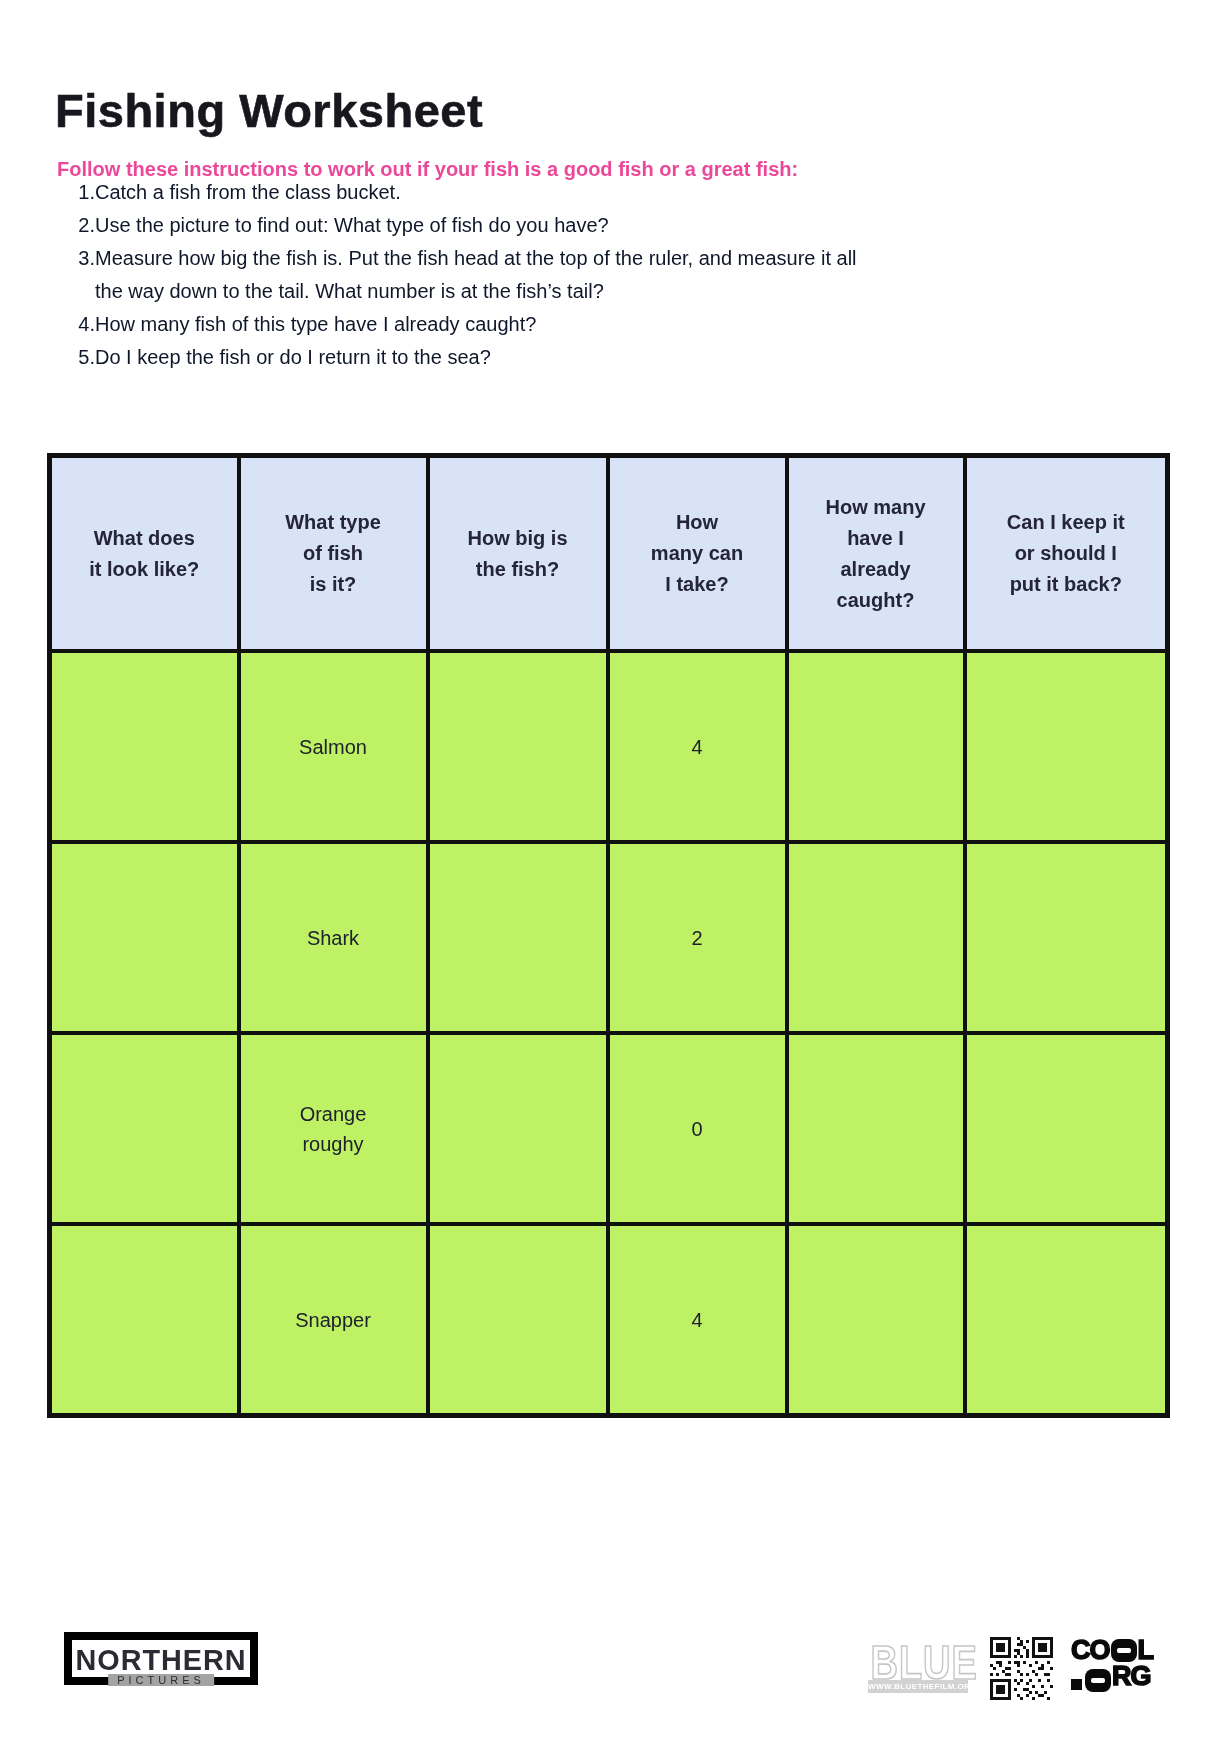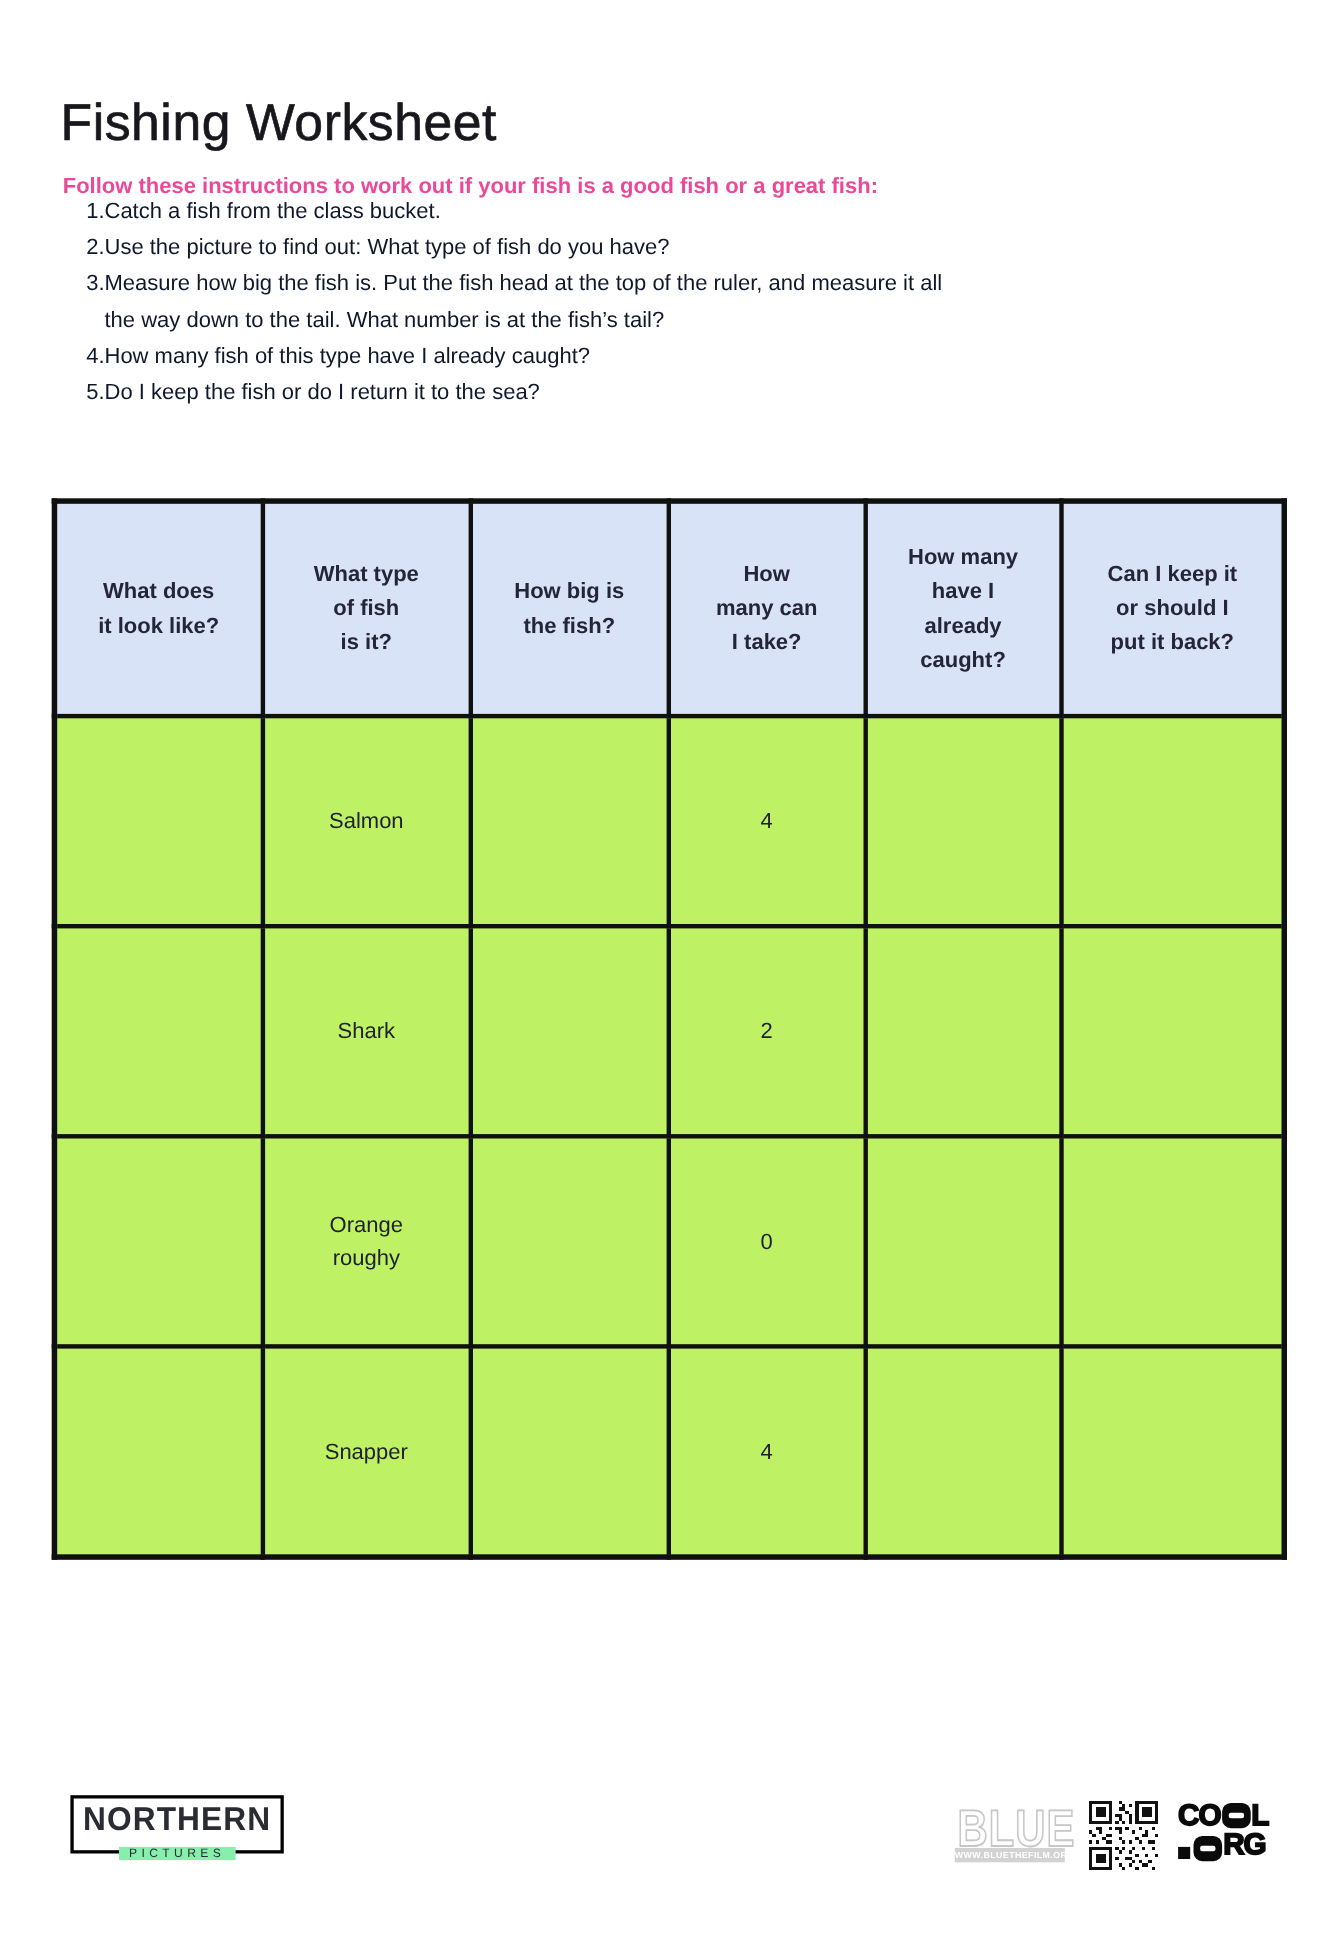--- a/index.html
+++ b/index.html
@@ -7,21 +7,21 @@
     position:relative;
     width:1218px;height:1764px;
     background:#ffffff;
     font-family:"Liberation Sans", sans-serif;
     color:#1d1d26;
     overflow:hidden;
   }
   
   .title{
     position:absolute;left:55px;top:52px;
-    font-size:47px;font-weight:400;color:#17171d;
+    font-size:47px;font-weight:700;color:#17171d;
     letter-spacing:0.5px;
     -webkit-text-stroke:0.6px #17171d;
   }
   .intro{
     position:absolute;left:57px;top:138px;
     font-size:20px;font-weight:700;color:#ec4899;
     width:1000px;
   }
   ol.instructions{
     position:absolute;left:57px;top:176px;
@@ -49,31 +49,31 @@
     height:183px;
   }
   table.worksheet td{
     font-size:20px;line-height:30px;color:#20202e;
     height:179px;background:#bef264;
   }
   
   .northern{
     position:absolute;left:64px;top:1632px;
     width:194px;height:53px;
-    border:3px solid #000000;box-sizing:border-box;
+    border:8px solid #000000;box-sizing:border-box;
   }
   .northern .np-name{
     position:absolute;left:0;right:0;top:3px;
     text-align:center;
     font-size:30px;font-weight:700;letter-spacing:1px;color:#2b2b33;
     transform:scaleX(0.96);
   }
   .northern .np-sub{
     position:absolute;left:50%;bottom:-9px;transform:translateX(-50%);
-    background:#86efac;padding:0 9px;
+    background:#a3a3a3;padding:0 9px;
     font-size:11px;font-weight:400;letter-spacing:4px;color:#2b2b33;
     white-space:nowrap;
   }
   .blue{
     position:absolute;left:868px;top:1633px;width:100px;height:64px;
   }
   .blue .blue-name{
     display:block;height:50px;
     text-align:center;
     font-size:40px;font-weight:900;line-height:50px;

